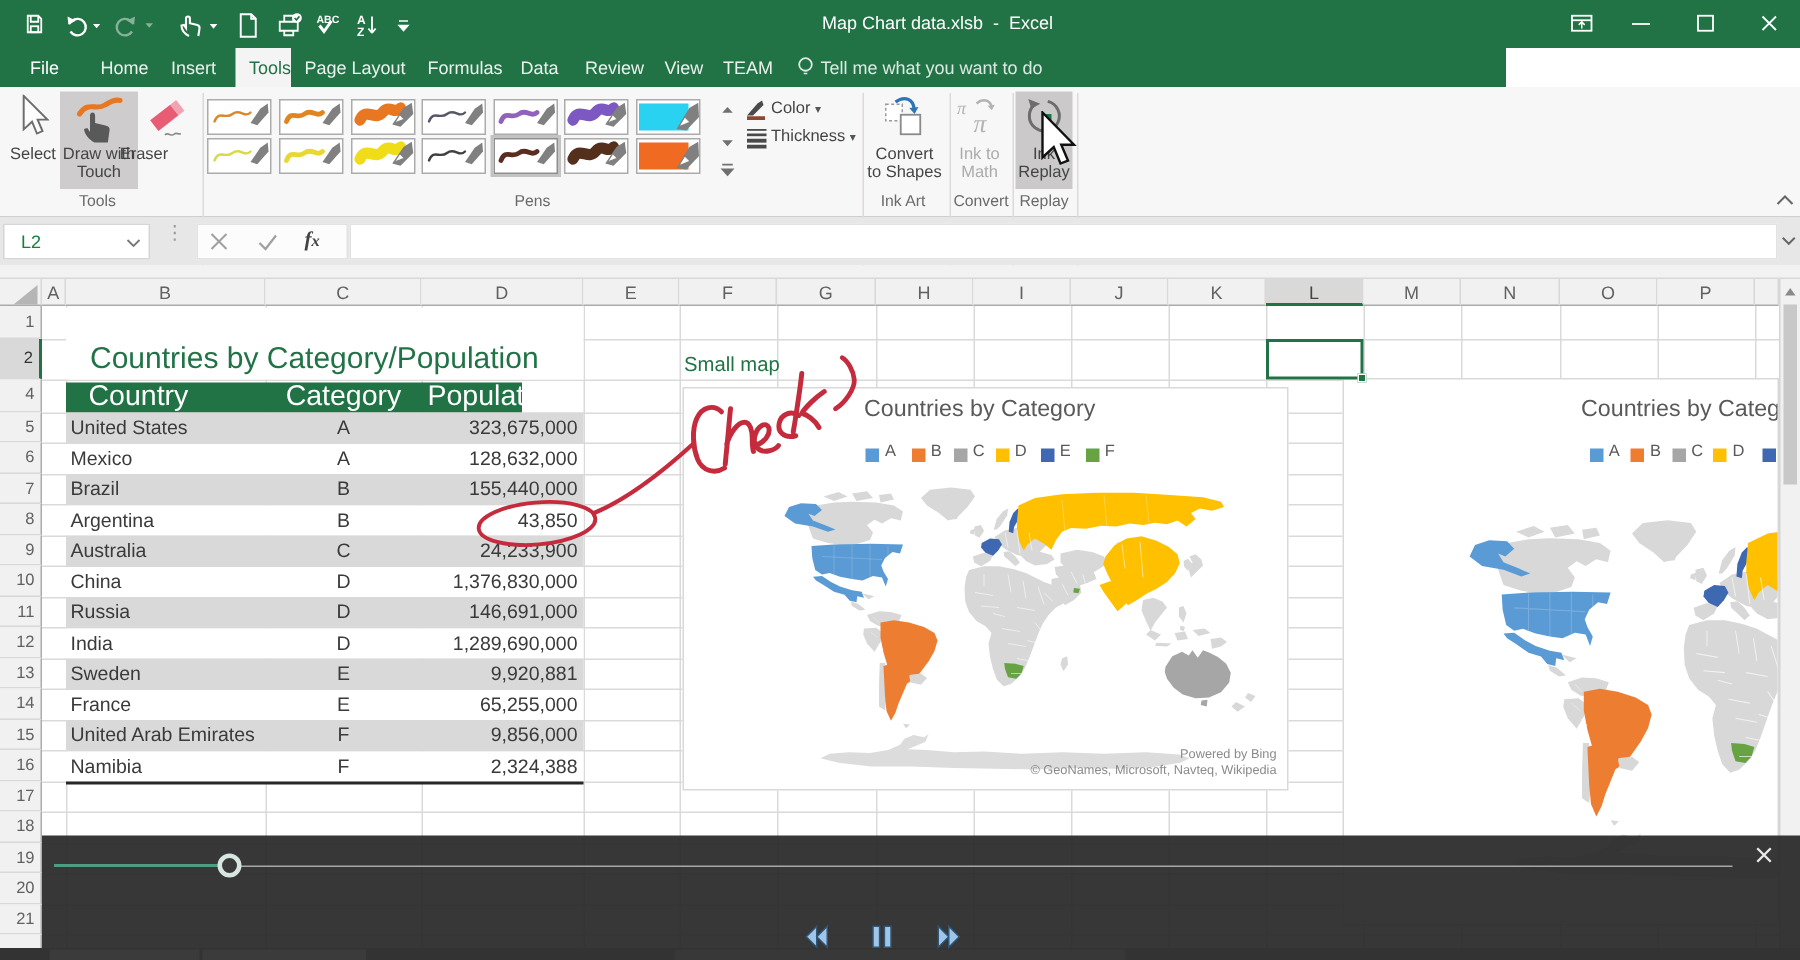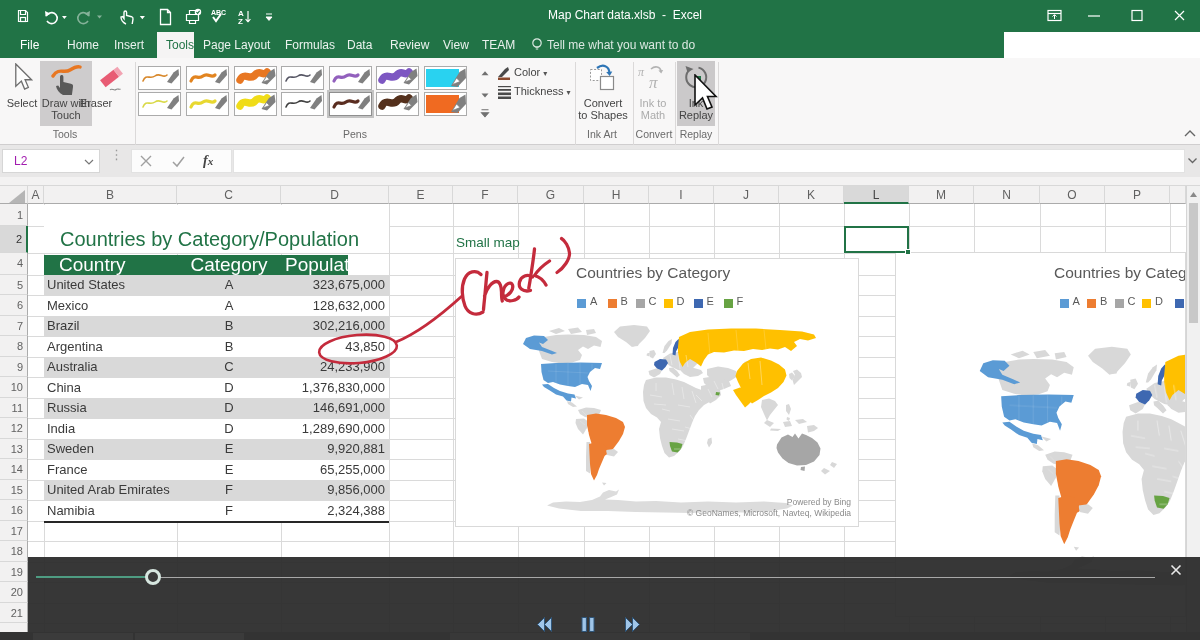--- a/index.html
+++ b/index.html
@@ -251,21 +251,21 @@
 <div class="gsep" style="left:718px;"></div>
 <svg class="a" style="left:693px;top:16px" width="26" height="38" viewBox="0 0 26 38">
  <path d="M2,1 L2,31 L9.5,24 L14,35 L19,33 L14.5,22.5 L23,22.5 Z" fill="#fff" stroke="#111" stroke-width="1.6"></path>
 </svg>
 <svg class="a" style="left:1183px;top:71px" width="14" height="10" viewBox="0 0 14 10">
  <path d="M2,7 L7,2 L12,7" fill="none" stroke="#666" stroke-width="1.4"></path>
 </svg>
 </div>
 <div class="a" id="fbar">
 <div class="a" style="left:2px;top:4px;width:98px;height:24px;background:#fff;border:1px solid #d6d6d6;box-sizing:border-box;"></div>
-<div class="a" style="left:14px;top:4px;height:24px;line-height:24px;font-size:12px;color:#a21caf;">L2</div>
+<div class="a" style="left:14px;top:4px;height:24px;line-height:24px;font-size:12px;color:#15803d;">L2</div>
 <svg class="a" style="left:84px;top:14px" width="10" height="6" viewBox="0 0 10 6">
         <path d="M1,1 l4,4 4,-4" fill="none" stroke="#777" stroke-width="1.2"></path>
       </svg>
 <div class="a" style="left:110px;top:7px;width:3px;height:18px;color:#9a9a9a;font-size:13px;line-height:6px;">⋮</div>
 <div class="a" style="left:131px;top:4px;width:101px;height:24px;background:#fcfcfc;border:1px solid #e2e2e2;box-sizing:border-box;"></div>
 <svg class="a" style="left:139px;top:9px" width="14" height="14" viewBox="0 0 14 14">
         <path d="M2,2 l10,10 M12,2 l-10,10" stroke="#a0a0a0" stroke-width="1.4"></path>
       </svg>
 <svg class="a" style="left:171px;top:9px" width="15" height="14" viewBox="0 0 15 14">
         <path d="M2,8 l4,4 7,-9" fill="none" stroke="#a0a0a0" stroke-width="1.5"></path>
@@ -367,21 +367,21 @@
         <span class="c3">323,675,000</span>
       </div>
 <div class="trow" style="top:109.5px;background:#fff;">
         <span class="c1">Mexico</span>
         <span class="c2">A</span>
         <span class="c3">128,632,000</span>
       </div>
 <div class="trow" style="top:130.0px;background:#d9d9d9;">
         <span class="c1">Brazil</span>
         <span class="c2">B</span>
-        <span class="c3">302,216,000</span>
+        <span class="c3">155,440,000</span>
       </div>
 <div class="trow" style="top:150.5px;background:#fff;">
         <span class="c1">Argentina</span>
         <span class="c2">B</span>
         <span class="c3">43,850</span>
       </div>
 <div class="trow" style="top:171.0px;background:#d9d9d9;">
         <span class="c1">Australia</span>
         <span class="c2">C</span>
         <span class="c3">24,233,900</span>

